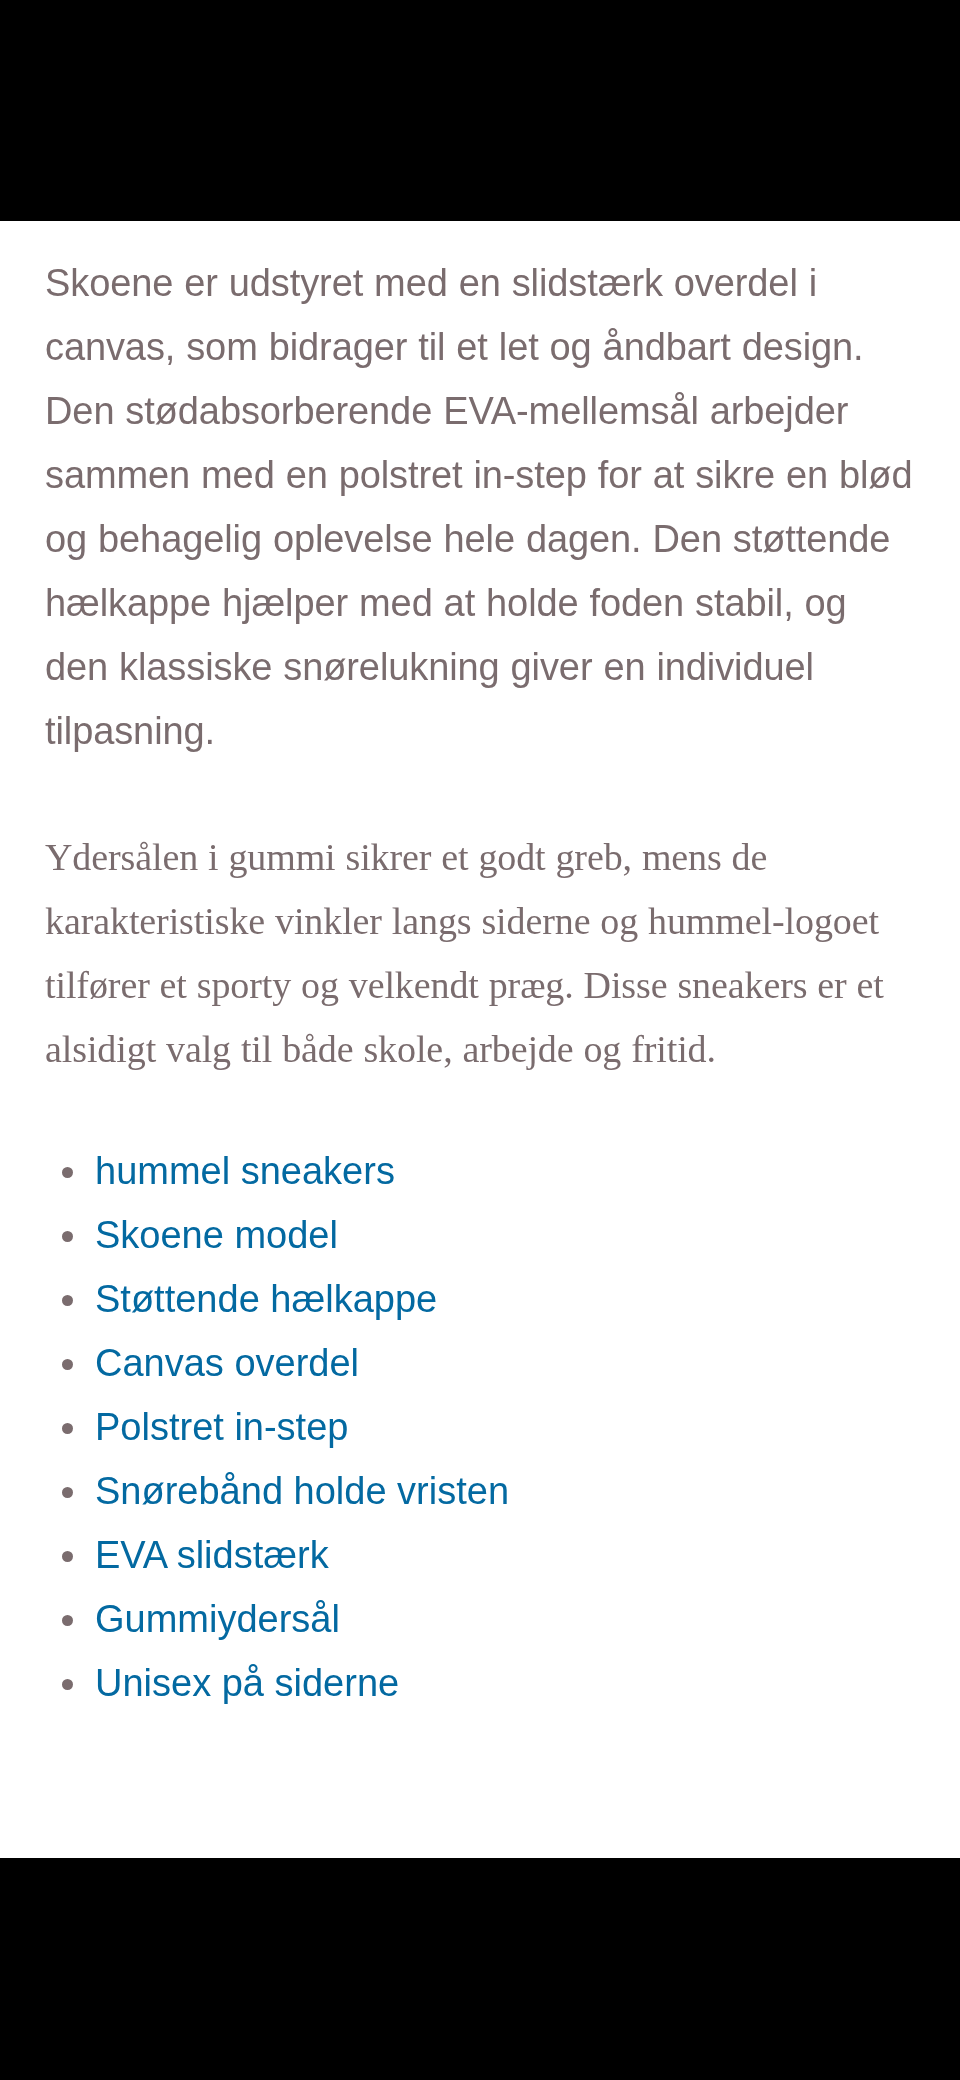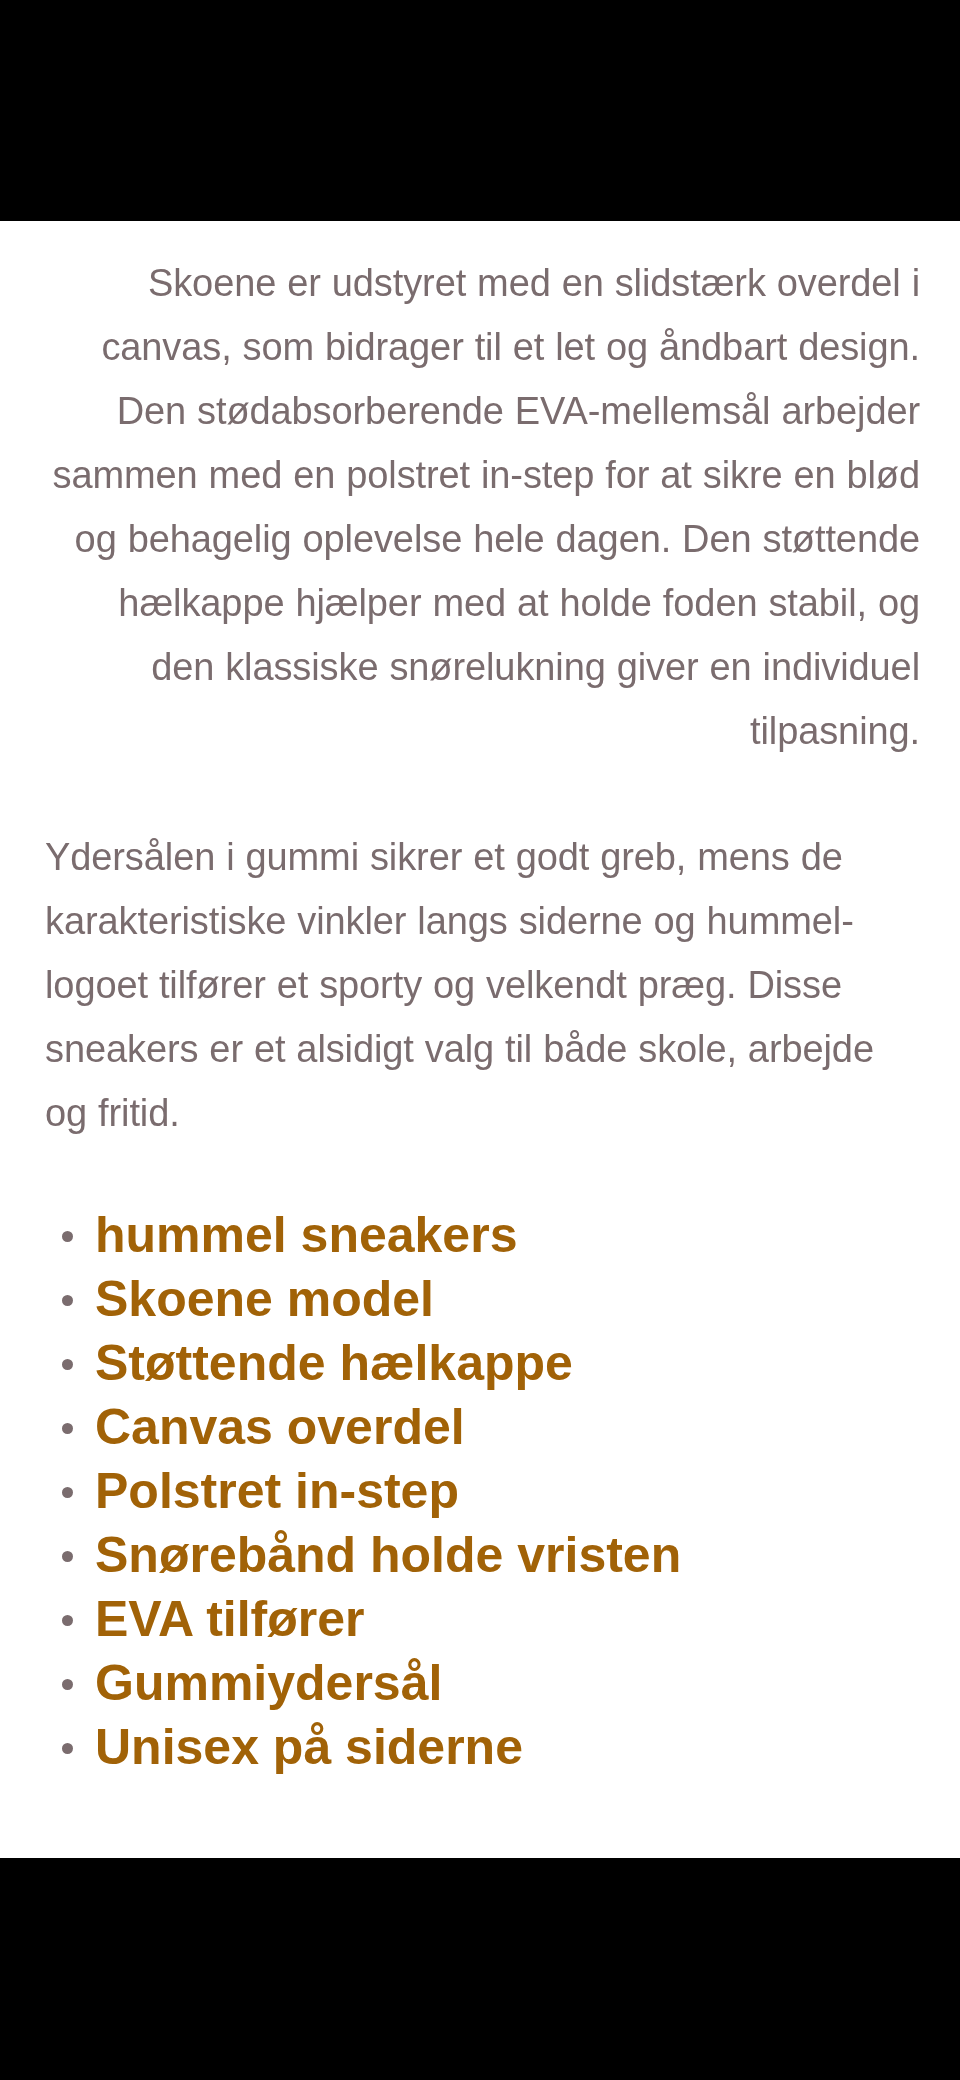--- a/index.html
+++ b/index.html
@@ -49,37 +49,37 @@
   p.body-paragraph {
     margin: 0;
     color: #7a6c6e;
     font-size: 38px;
     line-height: 64px;
     letter-spacing: -0.1px;
     font-weight: 400;
     word-spacing: 0.5px;
   }
 
-  p.body-paragraph.first { margin-top: 30px; text-align: right; }
-  p.body-paragraph.second { margin-top: 62px; }
+  p.body-paragraph.first { margin-top: 30px; }
+  p.body-paragraph.second { margin-top: 62px; font-family: Liberation Serif, serif; }
 
   ul.feature-list {
     list-style: none;
     margin: 58px 0 0 0;
     padding: 0;
   }
 
   ul.feature-list li {
     position: relative;
     margin: 0;
     padding-left: 50px;
-    color: #a16207;
-    font-size: 50px;
+    color: #0369a1;
+    font-size: 38px;
     line-height: 64px;
-    font-weight: 700;
+    font-weight: 400;
   }
 
   ul.feature-list li .bullet-dot {
     position: absolute;
     left: 17px;
     top: 28px;
     width: 11px;
     height: 11px;
     border-radius: 50%;
     background: #7a6c6e;
@@ -121,21 +121,21 @@
       <li>
         <span class="bullet-dot"></span>
         <span class="item-label">Polstret in-step</span>
       </li>
       <li>
         <span class="bullet-dot"></span>
         <span class="item-label">Snørebånd holde vristen</span>
       </li>
       <li>
         <span class="bullet-dot"></span>
-        <span class="item-label">EVA tilfører</span>
+        <span class="item-label">EVA slidstærk</span>
       </li>
       <li>
         <span class="bullet-dot"></span>
         <span class="item-label">Gummiydersål</span>
       </li>
       <li>
         <span class="bullet-dot"></span>
         <span class="item-label">Unisex på siderne</span>
       </li>
     </ul>

